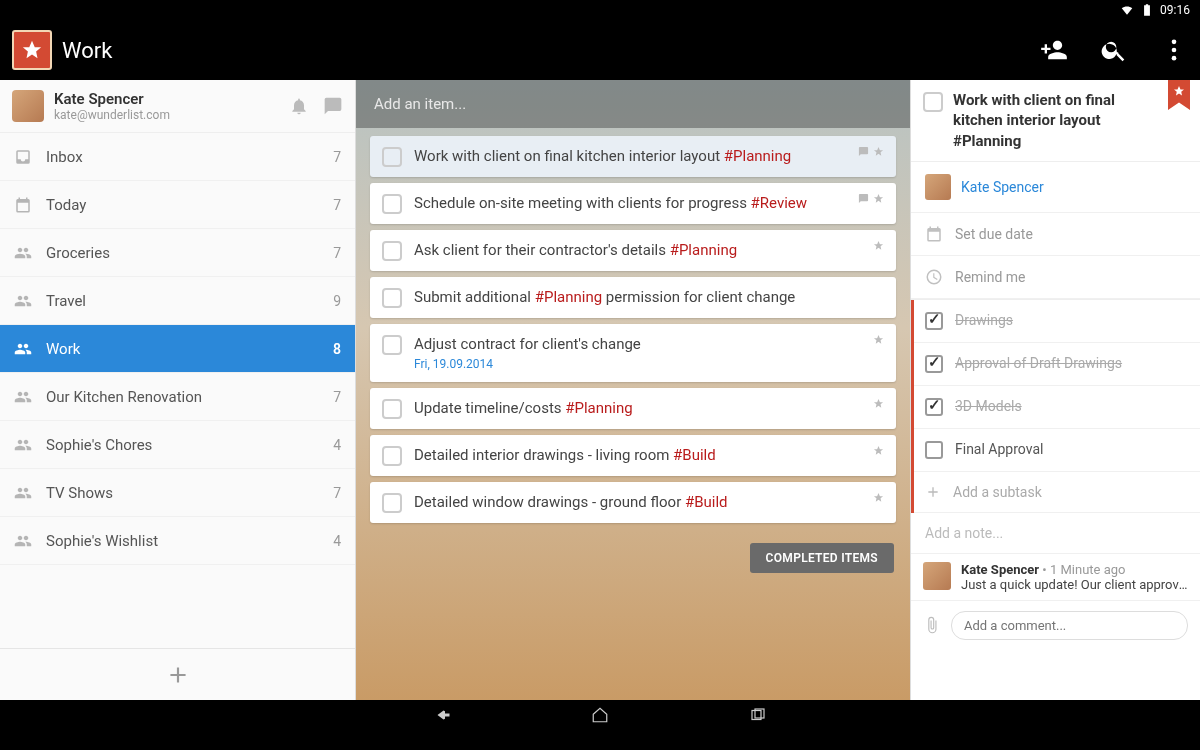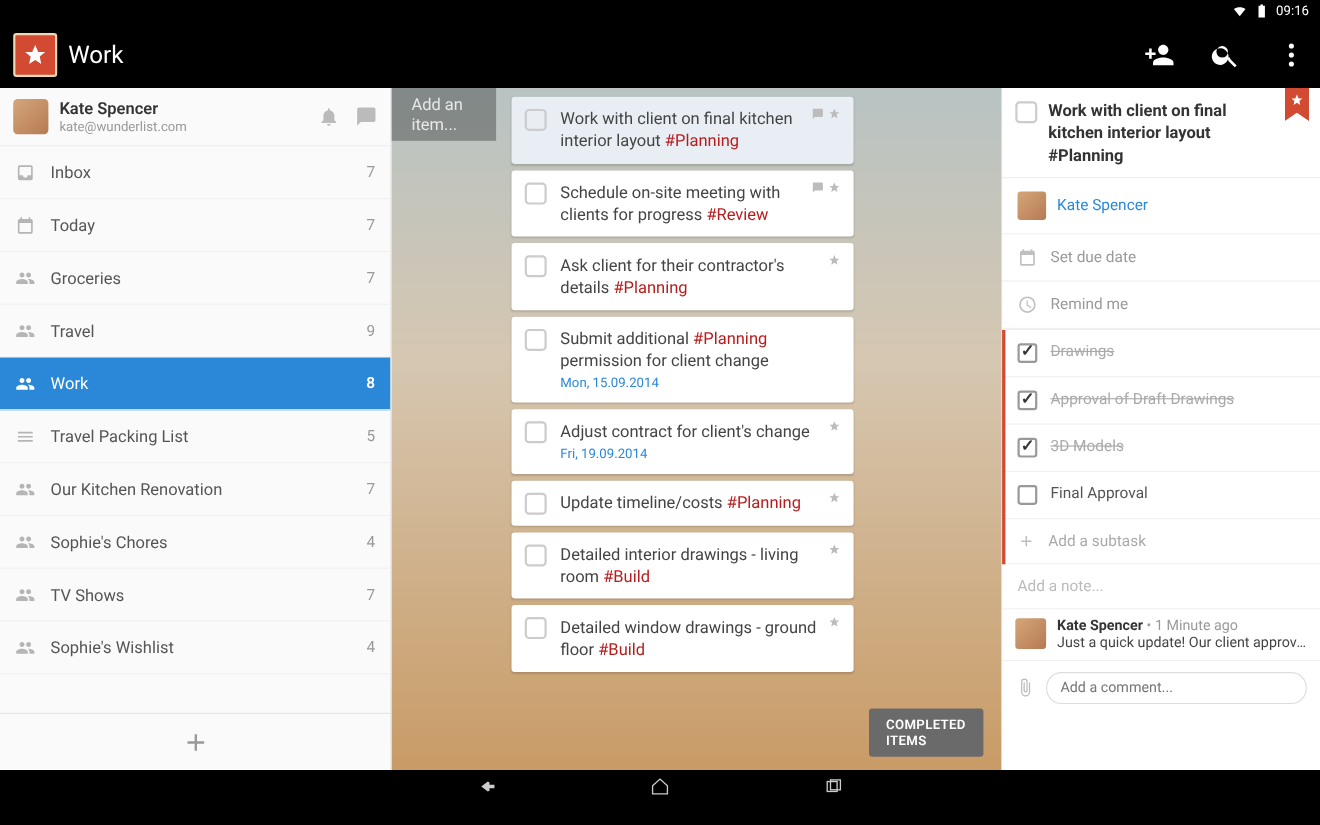--- a/index.html
+++ b/index.html
@@ -27,21 +27,21 @@
 .lists{flex:1;overflow:auto}
 .list-item{display:flex;align-items:center;height:48px;padding:0 14px;border-bottom:1px solid #f0f0f0;cursor:pointer;color:#555;font-size:15px}
 .list-item svg{width:18px;height:18px;fill:#b5b5b5;margin-right:14px;flex-shrink:0}
 .list-item .count{margin-left:auto;font-size:14px;color:#999}
 .list-item.active{background:#2b88d9;color:#fff}
 .list-item.active svg{fill:#fff}
 .list-item.active .count{color:#fff;font-weight:600}
 .add-list{height:52px;border-top:1px solid #e5e5e5;display:flex;align-items:center;justify-content:center}
 .add-list svg{width:26px;height:26px;fill:#999}
 
-.center{flex:1;display:flex;flex-direction:row;padding:0;position:relative}
+.center{flex:1;display:flex;flex-direction:column;padding:0;position:relative}
 .add-item{height:48px;margin:0;display:flex;align-items:center;padding:0 18px;color:#e8e8e8;background:rgba(30,30,30,0.35);font-size:15px}
 .tasks{padding:8px 14px;display:flex;flex-direction:column;gap:6px}
 .task{background:#fff;border-radius:3px;display:flex;align-items:flex-start;padding:10px 12px;box-shadow:0 1px 2px rgba(0,0,0,0.15);cursor:pointer}
 .task.selected{background:#e8eef4}
 .task .chk{width:20px;height:20px;border:2px solid #ccc;border-radius:4px;margin-right:12px;flex-shrink:0;margin-top:1px}
 .task-body{flex:1;font-size:15px;color:#444;line-height:1.35}
 .task .tag{color:#b91c1c;font-weight:400}
 .task .date{font-size:12px;color:#2b88d9;margin-top:2px}
 .task .meta-icons{display:flex;gap:4px;margin-left:6px;align-items:center}
 .task .meta-icons svg{width:11px;height:11px;fill:#bcbcbc}
@@ -164,27 +164,20 @@
         </div>
         <div class="list-item active">
           <svg viewBox="0 0 24 24">
             <path d="M16 11c1.7 0 3-1.3 3-3s-1.3-3-3-3-3 1.3-3 3 1.3 3 3 3zM8 11c1.7 0 3-1.3 3-3S9.7 5 8 5 5 6.3 5 8s1.3 3 3 3zm0 2c-2.3 0-7 1.2-7 3.5V19h14v-2.5C15 14.2 10.3 13 8 13zm8 0c-.3 0-.6 0-1 .1 1.2.9 2 2 2 3.4V19h6v-2.5c0-2.3-4.7-3.5-7-3.5z"></path>
           </svg>
           <span>Work</span>
           <span class="count">8</span>
         </div>
         <div class="list-item">
           <svg viewBox="0 0 24 24">
-            <path d="M3 6h18v2H3zM3 11h18v2H3zM3 16h18v2H3z"></path>
-          </svg>
-          <span>Travel Packing List</span>
-          <span class="count">5</span>
-        </div>
-        <div class="list-item">
-          <svg viewBox="0 0 24 24">
             <path d="M16 11c1.7 0 3-1.3 3-3s-1.3-3-3-3-3 1.3-3 3 1.3 3 3 3zM8 11c1.7 0 3-1.3 3-3S9.7 5 8 5 5 6.3 5 8s1.3 3 3 3zm0 2c-2.3 0-7 1.2-7 3.5V19h14v-2.5C15 14.2 10.3 13 8 13zm8 0c-.3 0-.6 0-1 .1 1.2.9 2 2 2 3.4V19h6v-2.5c0-2.3-4.7-3.5-7-3.5z"></path>
           </svg>
           <span>Our Kitchen Renovation</span>
           <span class="count">7</span>
         </div>
         <div class="list-item">
           <svg viewBox="0 0 24 24">
             <path d="M16 11c1.7 0 3-1.3 3-3s-1.3-3-3-3-3 1.3-3 3 1.3 3 3 3zM8 11c1.7 0 3-1.3 3-3S9.7 5 8 5 5 6.3 5 8s1.3 3 3 3zm0 2c-2.3 0-7 1.2-7 3.5V19h14v-2.5C15 14.2 10.3 13 8 13zm8 0c-.3 0-.6 0-1 .1 1.2.9 2 2 2 3.4V19h6v-2.5c0-2.3-4.7-3.5-7-3.5z"></path>
           </svg>
           <span>Sophie's Chores</span>
@@ -243,21 +236,21 @@
           <div class="chk"></div>
           <div class="task-body">Ask client for their contractor's details <span class="tag">#Planning</span></div>
           <div class="meta-icons">
             <svg viewBox="0 0 24 24">
               <path d="M12 2l3 7h7l-5.5 4.5L18 21l-6-4-6 4 1.5-7.5L2 9h7z"></path>
             </svg>
           </div>
         </div>
         <div class="task">
           <div class="chk"></div>
-          <div class="task-body">Submit additional <span class="tag">#Planning</span> permission for client change<div class="date">Mon, 15.09.2014</div></div>
+          <div class="task-body">Submit additional <span class="tag">#Planning</span> permission for client change</div>
         </div>
         <div class="task">
           <div class="chk"></div>
           <div class="task-body">Adjust contract for client's change<div class="date">Fri, 19.09.2014</div></div>
           <div class="meta-icons">
             <svg viewBox="0 0 24 24">
               <path d="M12 2l3 7h7l-5.5 4.5L18 21l-6-4-6 4 1.5-7.5L2 9h7z"></path>
             </svg>
           </div>
         </div>

